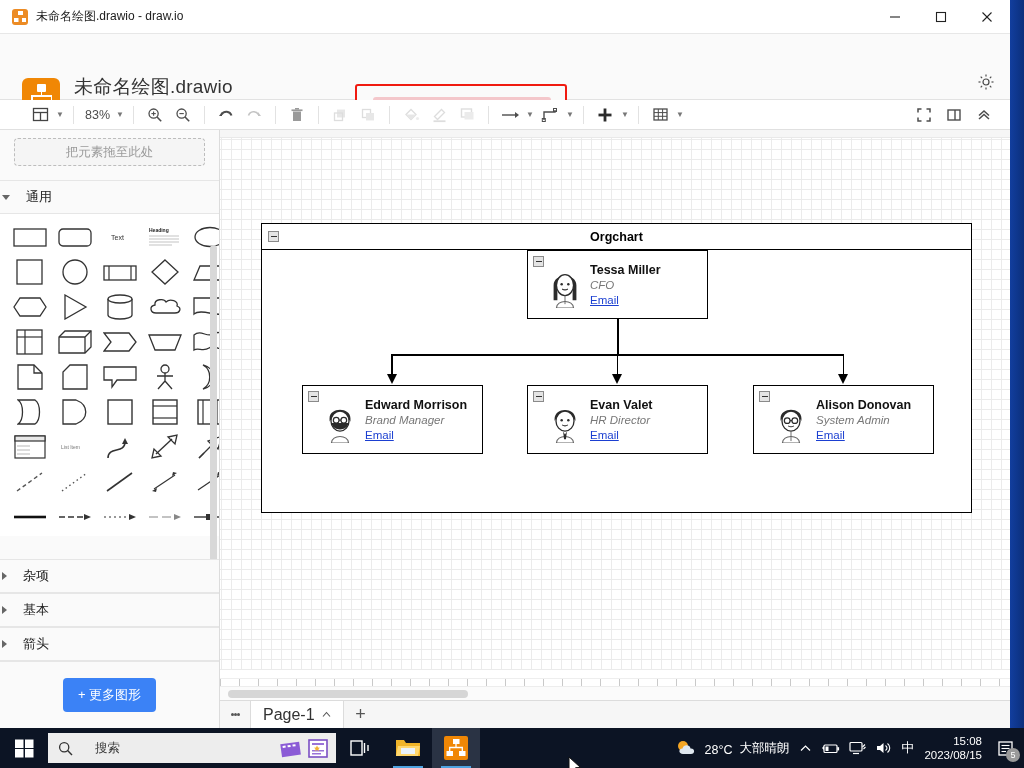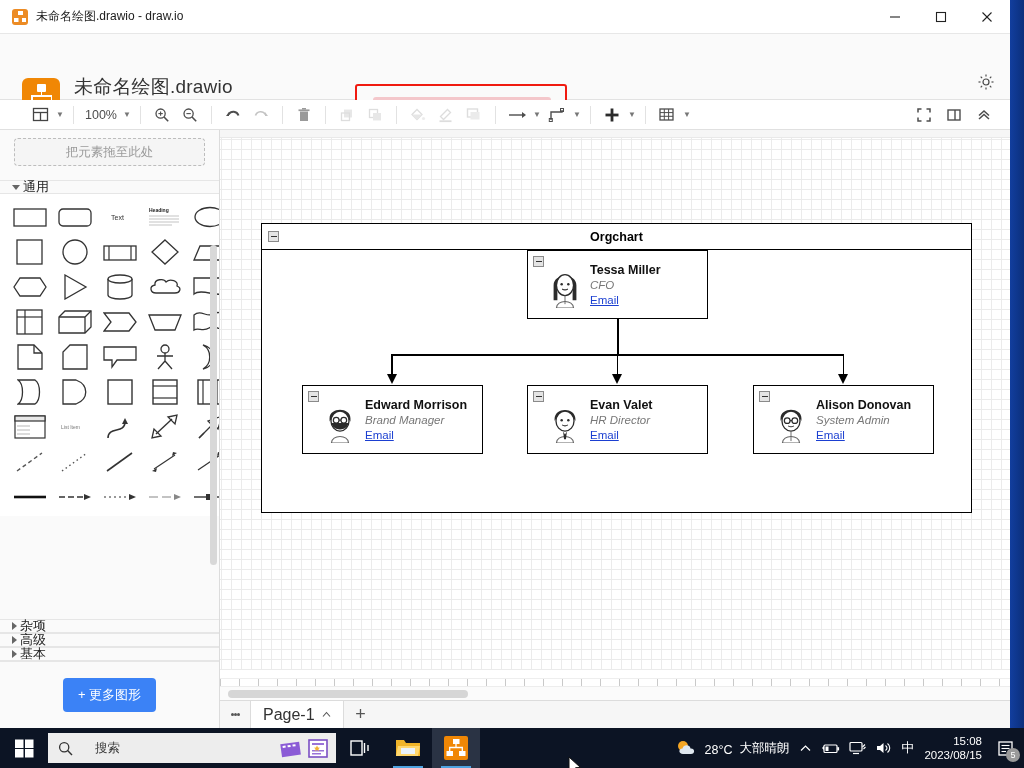--- a/index.html
+++ b/index.html
@@ -108,21 +108,21 @@
   .sidebar {
     position:absolute; left:0; top:130px; width:220px; height:598px;
     background:#fafafa; border-right:1px solid #dcdcdc; overflow:hidden;
   }
   .drop-hint {
     margin:8px 14px 0 14px; height:28px; border:1px dashed #bdbdbd; border-radius:4px;
     display:flex;align-items:center;justify-content:center; color:#9a9a9a; font-size:12.5px;
     background:#f5f5f5;
   }
   .sec-head {
-    height:14px; display:flex; align-items:center; gap:3px; padding-left:12px;
+    height:34px; display:flex; align-items:center; gap:16px; padding-left:2px;
     border-top:1px solid #e6e6e6; border-bottom:1px solid #e6e6e6;
     font-size:13px; color:#222; background:#fafafa; margin-top:14px;
   }
   .sec-head.plain { margin-top:0; }
   .tri { width:0;height:0; border-left:5px solid #666; border-top:4px solid transparent; border-bottom:4px solid transparent;}
   .tri.open { border-left:4px solid transparent; border-right:4px solid transparent; border-top:5px solid #666; border-bottom:0;}
   .palette {
     padding:10px 8px 6px 12px; display:grid; grid-template-columns: repeat(5, 36px);
     gap:9px 9px; background:#fff;
   }
@@ -324,21 +324,21 @@
     <div class="toolbar">
       <div class="tbtn">
         <svg width="17" height="17" viewBox="0 0 17 17">
           <rect x="1.5" y="2.5" width="14" height="12" fill="none" stroke="#444" stroke-width="1.3"></rect>
           <line x1="1.5" y1="6.5" x2="15.5" y2="6.5" stroke="#444" stroke-width="1.3"></line>
           <line x1="8.5" y1="6.5" x2="8.5" y2="14.5" stroke="#444" stroke-width="1.3"></line>
         </svg>
       </div>
       <div class="caret">▼</div>
       <div class="sep"></div>
-      <div class="zoomlbl">100%</div>
+      <div class="zoomlbl">83%</div>
       <div class="caret">▼</div>
       <div class="sep"></div>
       <div class="tbtn">
         <svg width="16" height="16" viewBox="0 0 16 16">
             <circle cx="6.6" cy="6.6" r="4.6" fill="none" stroke="#4d4d4d" stroke-width="1.3"></circle>
             <line x1="10" y1="10" x2="14.2" y2="14.2" stroke="#4d4d4d" stroke-width="1.6"></line>
             <line x1="4.4" y1="6.6" x2="8.8" y2="6.6" stroke="#4d4d4d" stroke-width="1.1"></line>
             <line x1="6.6" y1="4.4" x2="6.6" y2="8.8" stroke="#4d4d4d" stroke-width="1.1"></line>
           </svg>
       </div>
@@ -746,25 +746,25 @@
 
       <div class="sb-scroll"></div>
 
       <div class="sec-list">
         <div class="sec-head plain">
           <span class="tri"></span>
           <span>杂项</span>
         </div>
         <div class="sec-head plain">
           <span class="tri"></span>
-          <span>高级</span>
+          <span>基本</span>
         </div>
         <div class="sec-head plain">
           <span class="tri"></span>
-          <span>基本</span>
+          <span>箭头</span>
         </div>
       </div>
 
       <div class="more-wrap">
         <button class="more-btn">
           <span>+ </span><span>更多图形</span>
         </button>
       </div>
     </div>
 

